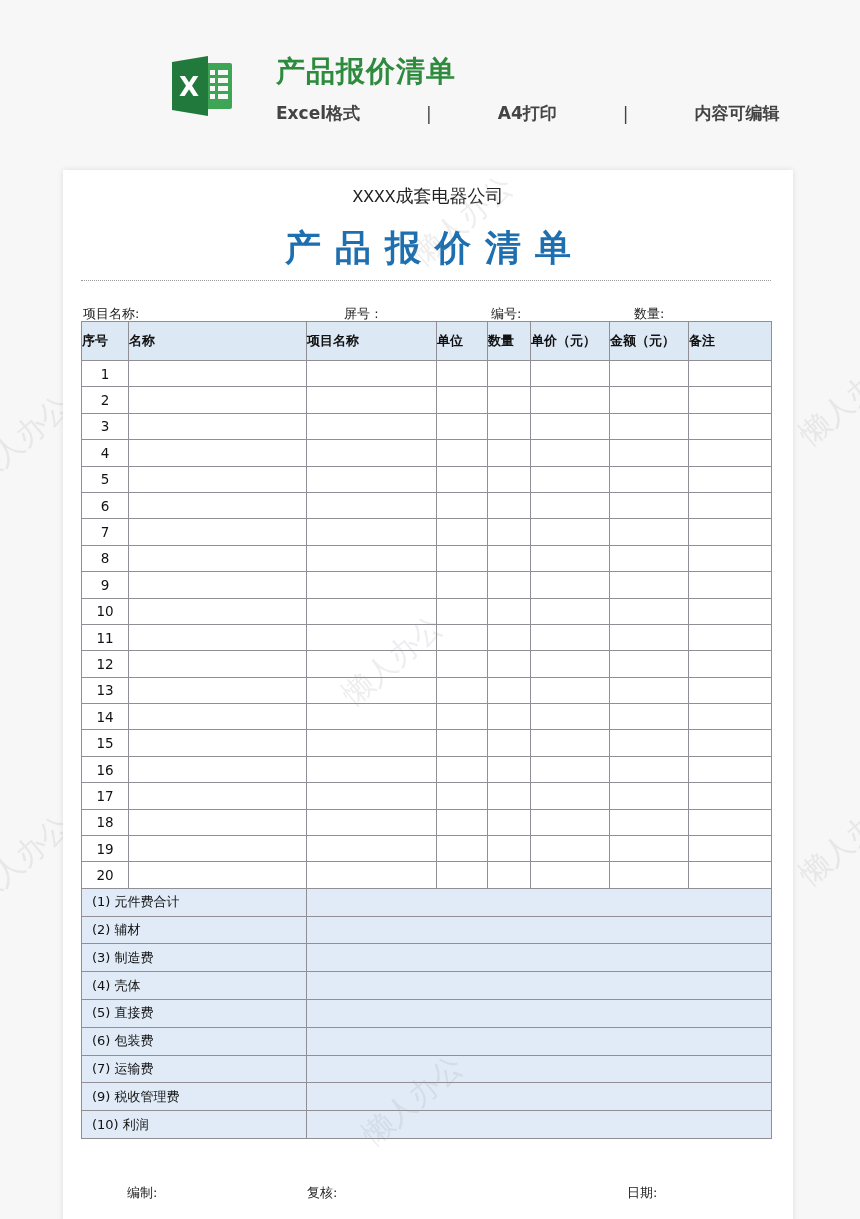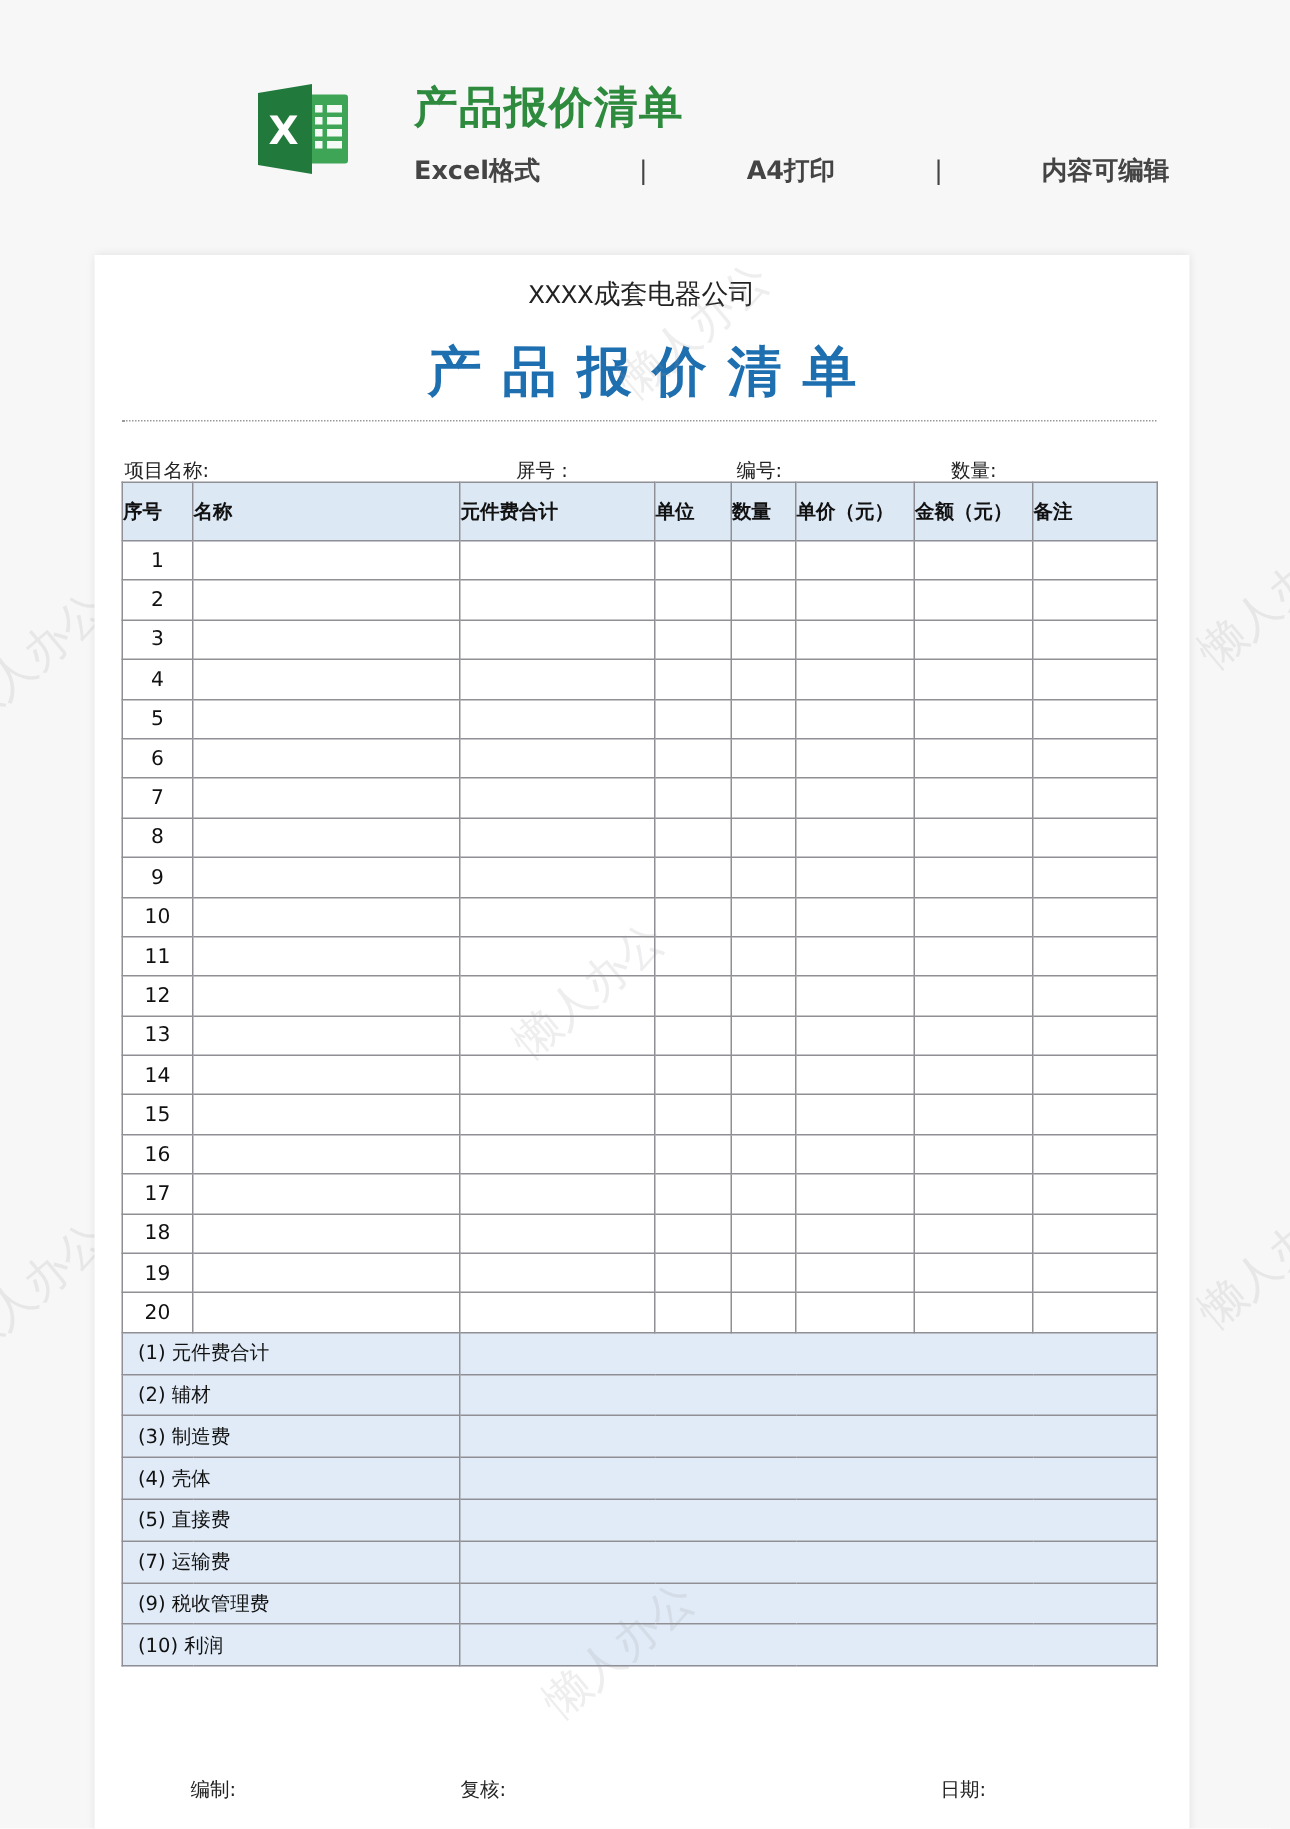--- a/index.html
+++ b/index.html
@@ -125,21 +125,21 @@
           <col style="width:51px">
         <col style="width:43px">
           <col style="width:79px">
           <col style="width:79px">
           <col style="width:83px">
       </colgroup>
       <thead>
         <tr>
           <th>序号</th>
           <th>名称</th>
-          <th>元件费合计</th>
+          <th>项目名称</th>
           <th>单位</th>
           <th>数量</th>
           <th>单价（元）</th>
           <th>金额（元）</th>
           <th>备注</th>
         </tr>
       </thead>
       <tbody id="data-body">
           <tr class="data-row">
             <td class="idx">1</td>
@@ -357,20 +357,24 @@
           </tr>
           <tr class="sum-row">
             <td colspan="2" class="sum-label">(4) 壳体</td>
             <td colspan="6"></td>
           </tr>
           <tr class="sum-row">
             <td colspan="2" class="sum-label">(5) 直接费</td>
             <td colspan="6"></td>
           </tr>
           <tr class="sum-row">
+            <td colspan="2" class="sum-label">(6) 包装费</td>
+            <td colspan="6"></td>
+          </tr>
+          <tr class="sum-row">
             <td colspan="2" class="sum-label">(7) 运输费</td>
             <td colspan="6"></td>
           </tr>
           <tr class="sum-row">
             <td colspan="2" class="sum-label">(9) 税收管理费</td>
             <td colspan="6"></td>
           </tr>
           <tr class="sum-row">
             <td colspan="2" class="sum-label">(10) 利润</td>
             <td colspan="6"></td>

